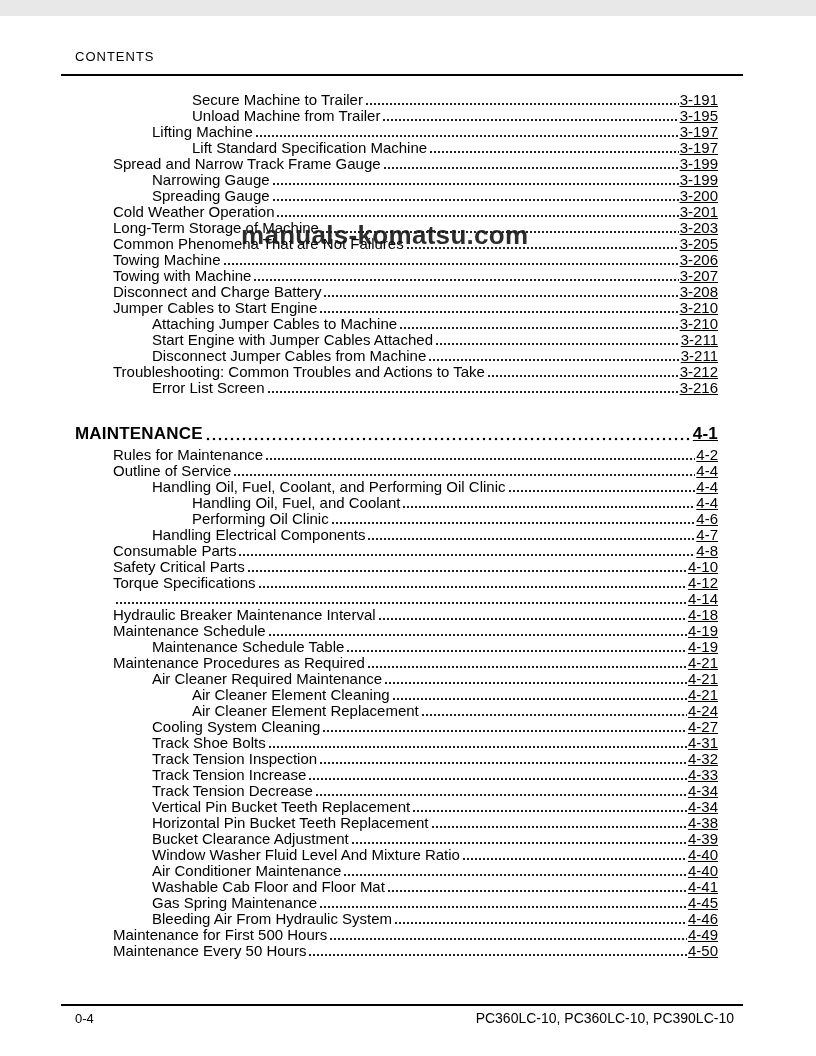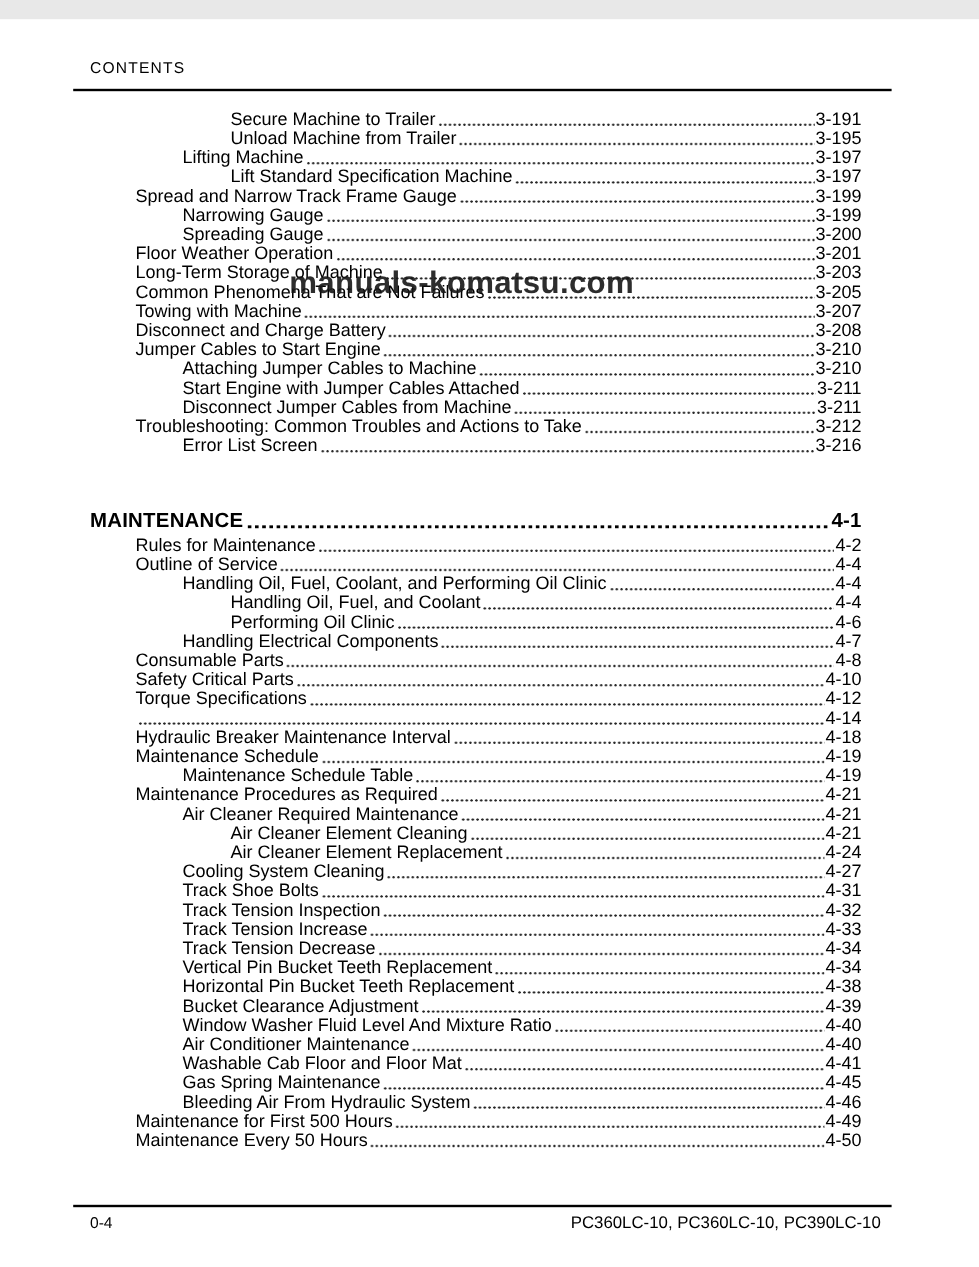--- a/index.html
+++ b/index.html
@@ -31,21 +31,21 @@
 
   .toc-row {
     display:flex; align-items:flex-end;
     height:16px; line-height:16px; font-size:15px;
     white-space:nowrap;
   }
   .level-1 { padding-left:38px; }
   .level-2 { padding-left:77px; }
   .level-3 { padding-left:117px; }
   .toc-label { flex:0 0 auto; }
-  .toc-page  { flex:0 0 auto; }
+  .toc-page  { flex:0 0 auto;text-decoration:underline; }
   .toc-leader {
     flex:1 1 auto; min-width:8px;
     align-self:stretch;
     margin:0 1px 0 2px;
     background-image:radial-gradient(circle, #222222 0.9px, rgba(0,0,0,0) 1.1px);
     background-size:4px 2px;
     background-repeat:repeat-x;
     background-position:left bottom 3px;
   }
 
@@ -120,33 +120,38 @@
         <span class="toc-label">Narrowing Gauge</span>
         <span class="toc-leader"></span>
         <span class="toc-page">3-199</span>
       </div>
       <div class="toc-row level-2">
         <span class="toc-label">Spreading Gauge</span>
         <span class="toc-leader"></span>
         <span class="toc-page">3-200</span>
       </div>
       <div class="toc-row level-1">
-        <span class="toc-label">Floor Weather Operation</span>
+        <span class="toc-label">Cold Weather Operation</span>
         <span class="toc-leader"></span>
         <span class="toc-page">3-201</span>
       </div>
       <div class="toc-row level-1">
         <span class="toc-label">Long-Term Storage of Machine</span>
         <span class="toc-leader"></span>
         <span class="toc-page">3-203</span>
       </div>
       <div class="toc-row level-1">
         <span class="toc-label">Common Phenomena That are Not Failures</span>
         <span class="toc-leader"></span>
         <span class="toc-page">3-205</span>
+      </div>
+      <div class="toc-row level-1">
+        <span class="toc-label">Towing Machine</span>
+        <span class="toc-leader"></span>
+        <span class="toc-page">3-206</span>
       </div>
       <div class="toc-row level-1">
         <span class="toc-label">Towing with Machine</span>
         <span class="toc-leader"></span>
         <span class="toc-page">3-207</span>
       </div>
       <div class="toc-row level-1">
         <span class="toc-label">Disconnect and Charge Battery</span>
         <span class="toc-leader"></span>
         <span class="toc-page">3-208</span>

